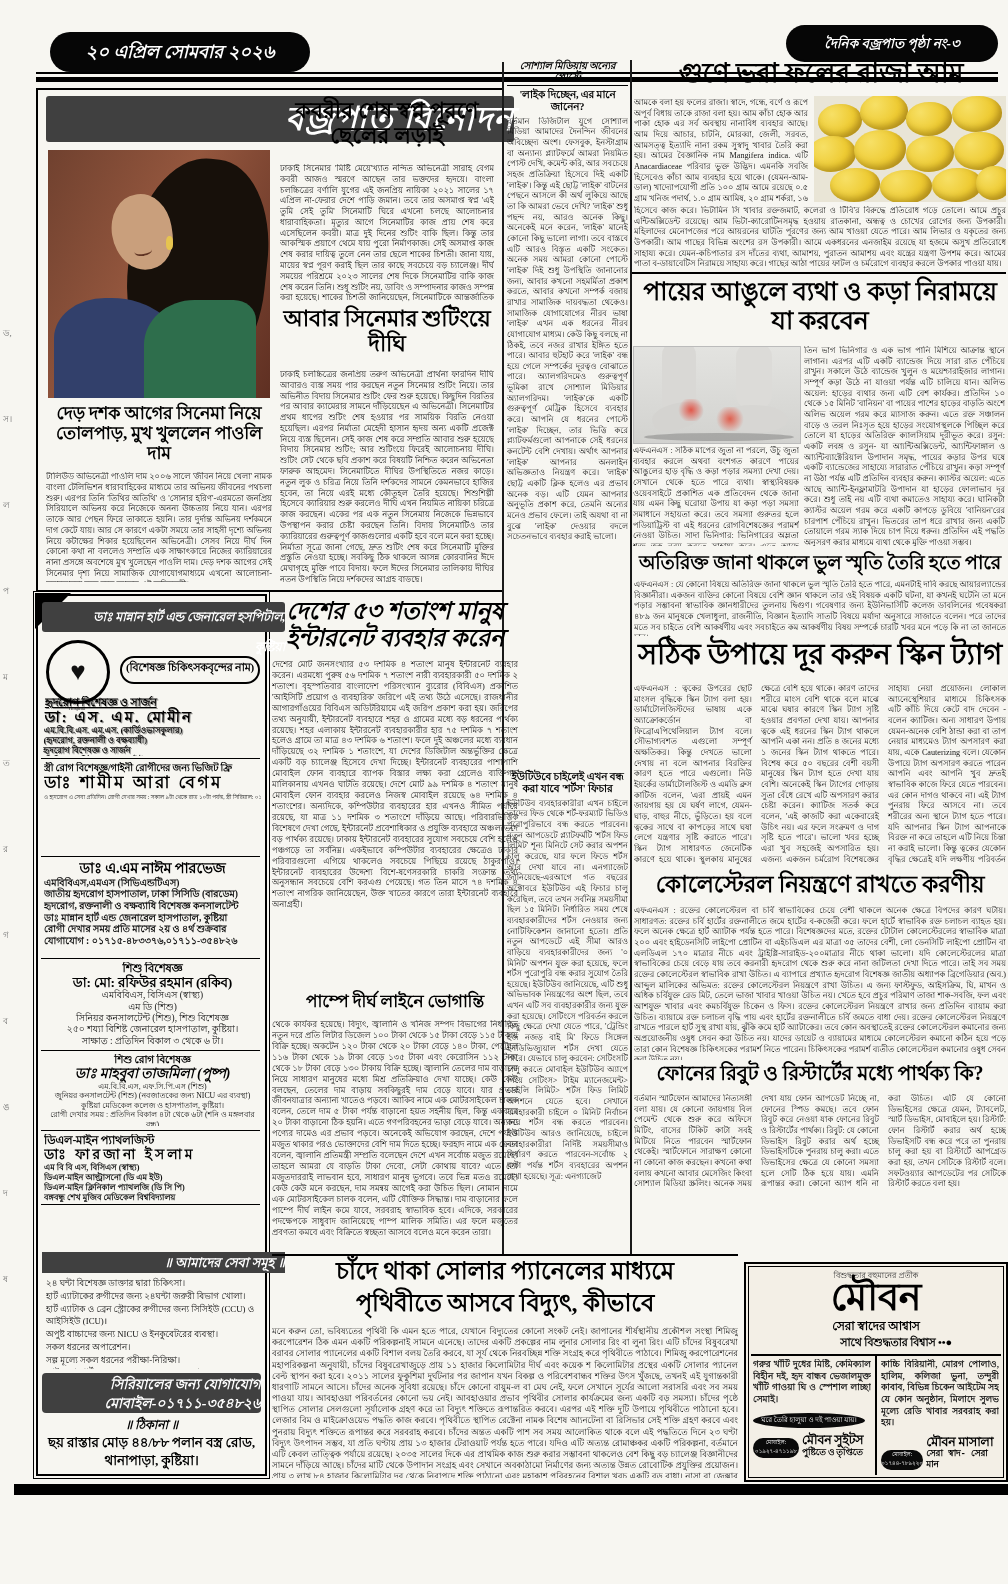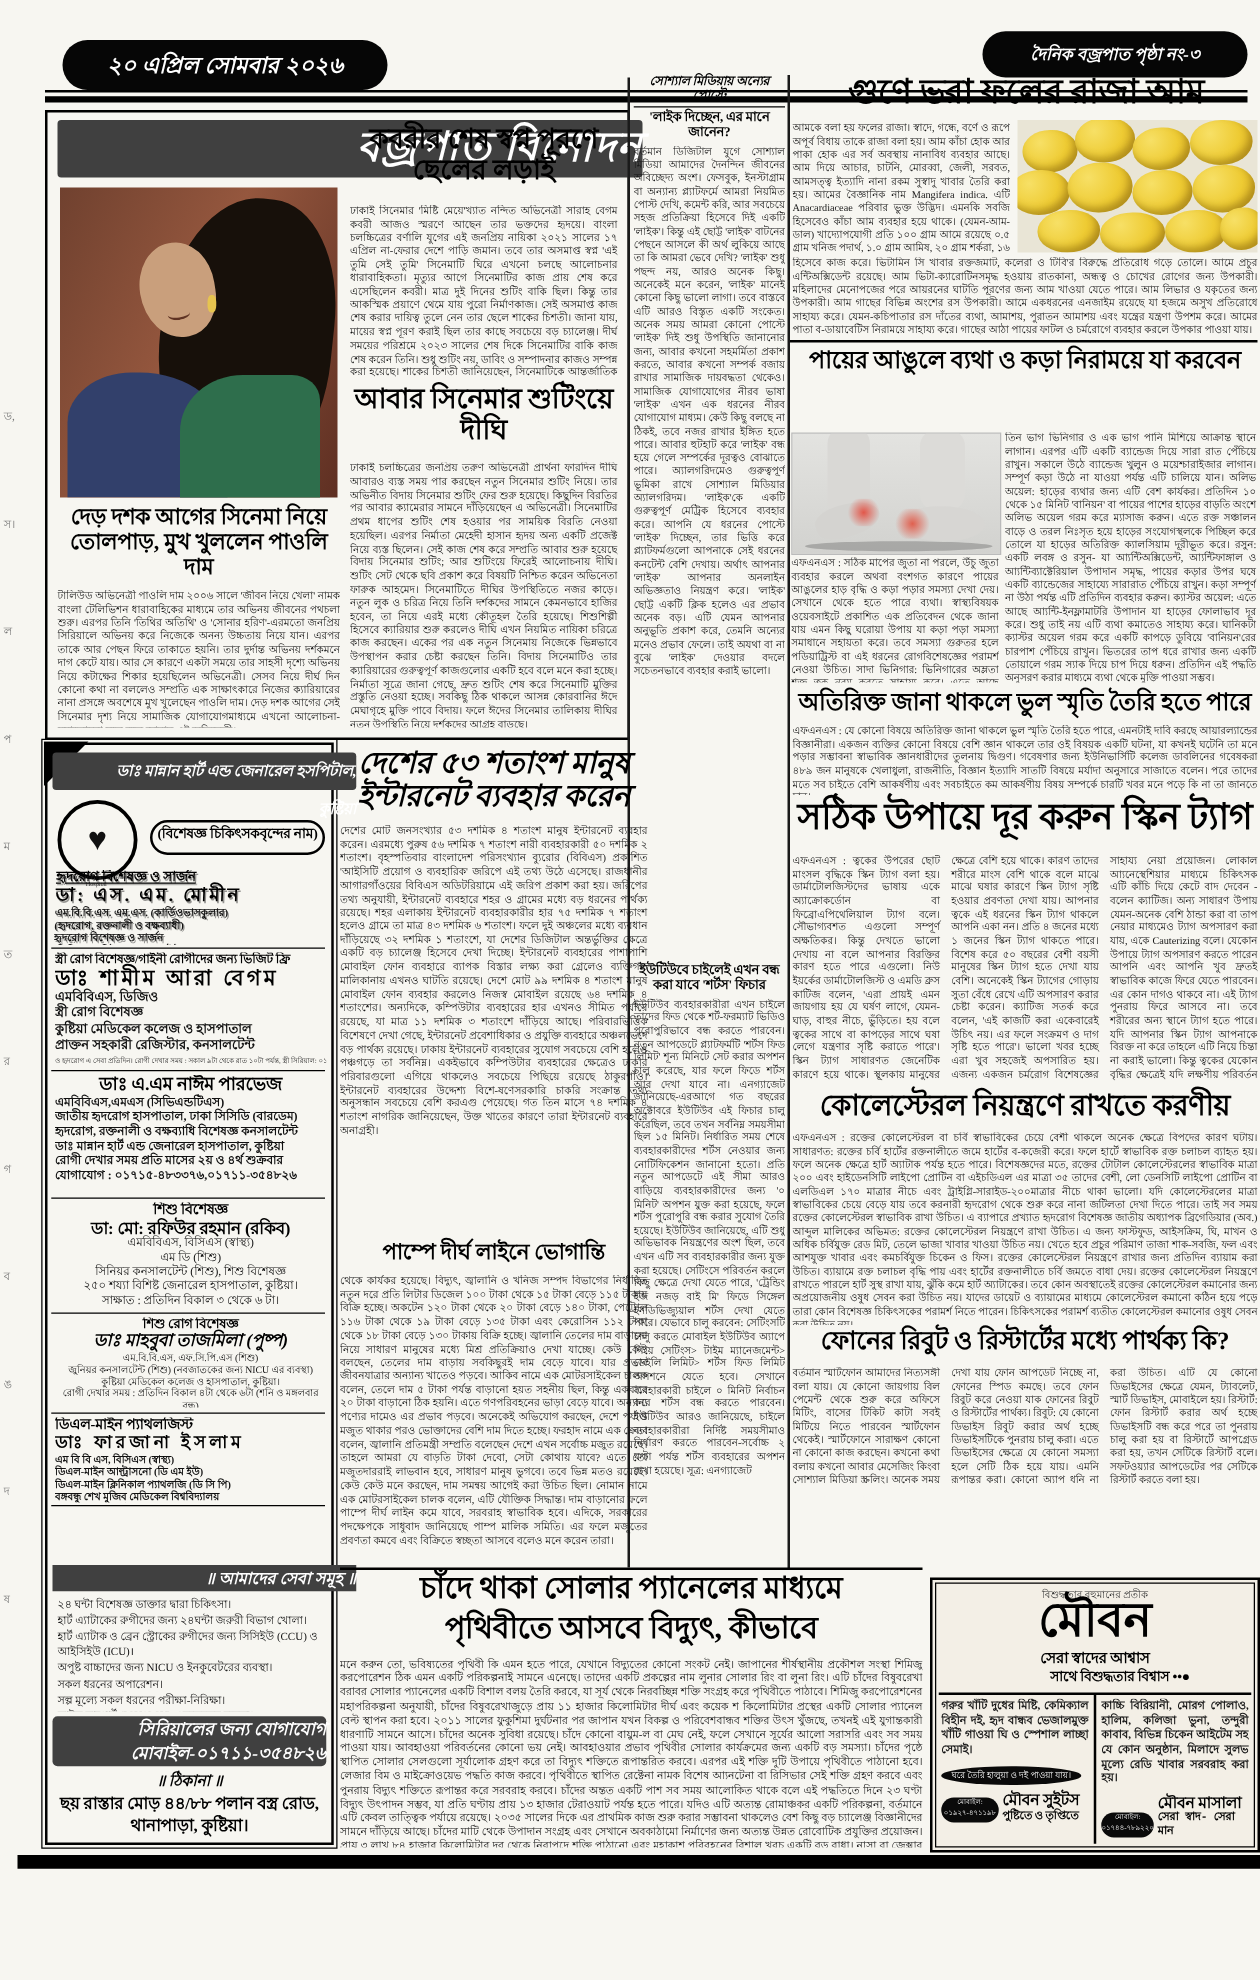--- a/index.html
+++ b/index.html
@@ -112,21 +112,21 @@
     <i style="left:92px;top:40px;width:48px;height:36px;"></i>
       <i style="left:140px;top:36px;width:50px;height:38px;"></i>
     <i style="left:16px;top:72px;width:50px;height:34px;"></i>
       <i style="left:66px;top:74px;width:52px;height:34px;"></i>
     <i style="left:118px;top:72px;width:50px;height:34px;"></i>
       <i style="left:162px;top:70px;width:36px;height:34px;"></i>
   </div>
   <div class="abs just" style="left:634px;top:206px;width:372px;height:62px;font-size:8.2px;">হিসেবে কাজ করে। ভিটামিন সি খাবার রক্তজমাট, কলেরা ও টিবি'র বিরুদ্ধে প্রতিরোধ গড়ে তোলে। আমে প্রচুর এন্টিঅক্সিডেন্ট রয়েছে। আম ভিটা-ক্যারোটিনসমৃদ্ধ হওয়ায় রাতকানা, অন্ধত্ব ও চোখের রোগের জন্য উপকারী। মহিলাদের মেনোপজের পরে আয়রনের ঘাটতি পূরণের জন্য আম খাওয়া যেতে পারে। আম লিভার ও যকৃতের জন্য উপকারী। আম গাছের বিভিন্ন অংশের রস উপকারী। আমে একধরনের এনজাইম রয়েছে যা হজমে অসুখ প্রতিরোধে সাহায্য করে। যেমন-কচিপাতার রস দাঁতের ব্যথা, আমাশয়, পুরাতন আমাশয় এবং যন্ত্রের যন্ত্রণা উপশম করে। আমের পাতা ব-ডায়াবেটিস নিরাময়ে সাহায্য করে। গাছের আঠা পায়ের ফাটল ও চর্মরোগে ব্যবহার করলে উপকার পাওয়া যায়।</div>
   <div class="abs rule" style="left:632px;top:272px;width:374px;height:2px;"></div>
 
-  <div class="abs hl" style="left:636px;top:278px;width:368px;height:64px;font-size:19px;">পায়ের আঙুলে ব্যথা ও কড়া নিরাময়ে যা করবেন</div>
+  <div class="abs hl" style="left:636px;top:278px;width:368px;height:64px;font-size:25px;">পায়ের আঙুলে ব্যথা ও কড়া নিরাময়ে যা করবেন</div>
   <div class="photo feet" style="left:633px;top:346px;width:166px;height:96px;border:1px solid #bbb;">
     <div class="legL"></div>
       <div class="footL"></div>
       <div class="heelL"></div>
     <div class="legR"></div>
       <div class="footR"></div>
       <div class="toesR"></div>
       <div class="shadow"></div>
   </div>
   <div class="abs just" style="left:633px;top:446px;width:166px;height:100px;font-size:8.2px;">এফএনএস : সঠিক মাপের জুতা না পরলে, উঁচু জুতা ব্যবহার করলে অথবা বংশগত কারণে পায়ের আঙুলের হাড় বৃদ্ধি ও কড়া পড়ার সমস্যা দেখা দেয়। সেখানে থেকে হতে পারে ব্যথা। স্বাস্থ্যবিষয়ক ওয়েবসাইটে প্রকাশিত এক প্রতিবেদন থেকে জানা যায় এমন কিছু ঘরোয়া উপায় যা কড়া পড়া সমস্যা সমাধানে সহায়তা করে। তবে সমস্যা গুরুতর হলে পডিয়াট্রিস্ট বা এই ধরনের রোগবিশেষজ্ঞের পরামর্শ নেওয়া উচিত। সাদা ভিনিগার: ভিনিগারের অম্লতা শক্ত ত্বক নরম করতে সাহায্য করে। এতে আছে আ্যন্টিব্যাক্টেরিয়াল ও আ্যন্টিফাঙ্গাল উপাদান।</div>
@@ -165,24 +165,20 @@
       <div class="pre sb-line" style="font-size:8.4px;font-weight:bold;">এম.বি.বি.এস. এম.এস. (কার্ডিওভাসকুলার)
 (হৃদরোগ, রক্তনালী ও বক্ষব্যাধী)
 হৃদরোগ বিশেষজ্ঞ ও সার্জন
 (সিনিয়র কার্ডিয়াক কনসালটেন্ট)</div>
     </div>
     <div class="sb-hr" style="top:162px;"></div>
 
     <div class="abs" style="left:6px;top:166px;width:217px;height:90px;overflow:hidden;">
       <div class="hl" style="text-align:left;font-size:9.8px;white-space:nowrap;">স্ত্রী রোগ বিশেষজ্ঞ/গাইনী রোগীদের জন্য ভিজিট ফ্রি</div>
       <div class="hl" style="text-align:left;font-size:17px;letter-spacing:2.5px;">ডাঃ শামীম আরা বেগম</div>
-      <div class="pre sb-line" style="font-size:10.5px;font-weight:bold;">এমবিবিএস, ডিজিও
-স্ত্রী রোগ বিশেষজ্ঞ
-কুষ্টিয়া মেডিকেল কলেজ ও হাসপাতাল
-প্রাক্তন সহকারী রেজিস্টার, কনসালটেন্ট</div>
       <div style="font-size:5.6px;color:#222;white-space:nowrap;">ও হৃদরোগ এ সেবা প্রতিদিন। রোগী দেখার সময় : সকাল ৯টা থেকে রাত ১০টা পর্যন্ত, স্ত্রী সিরিয়াল: ০১৭১৮-৭২৮৮৭৩</div>
     </div>
     <div class="sb-hr" style="top:260px;"></div>
 
     <div class="abs" style="left:6px;top:264px;width:217px;height:94px;overflow:hidden;">
       <div class="hl" style="font-size:14.5px;">ডাঃ এ.এম নাঈম পারভেজ</div>
       <div class="pre sb-line" style="font-size:9.6px;font-weight:bold;">এমবিবিএস,এমএস (সিভিএন্ডটিএস)
 জাতীয় হৃদরোগ হাসপাতাল, ঢাকা সিসিডি (বারডেম)
 হৃদরোগ, রক্তনালী ও বক্ষব্যাধি বিশেষজ্ঞ কনসালটেন্ট
 ডাঃ মান্নান হার্ট এন্ড জেনারেল হাসপাতাল, কুষ্টিয়া

